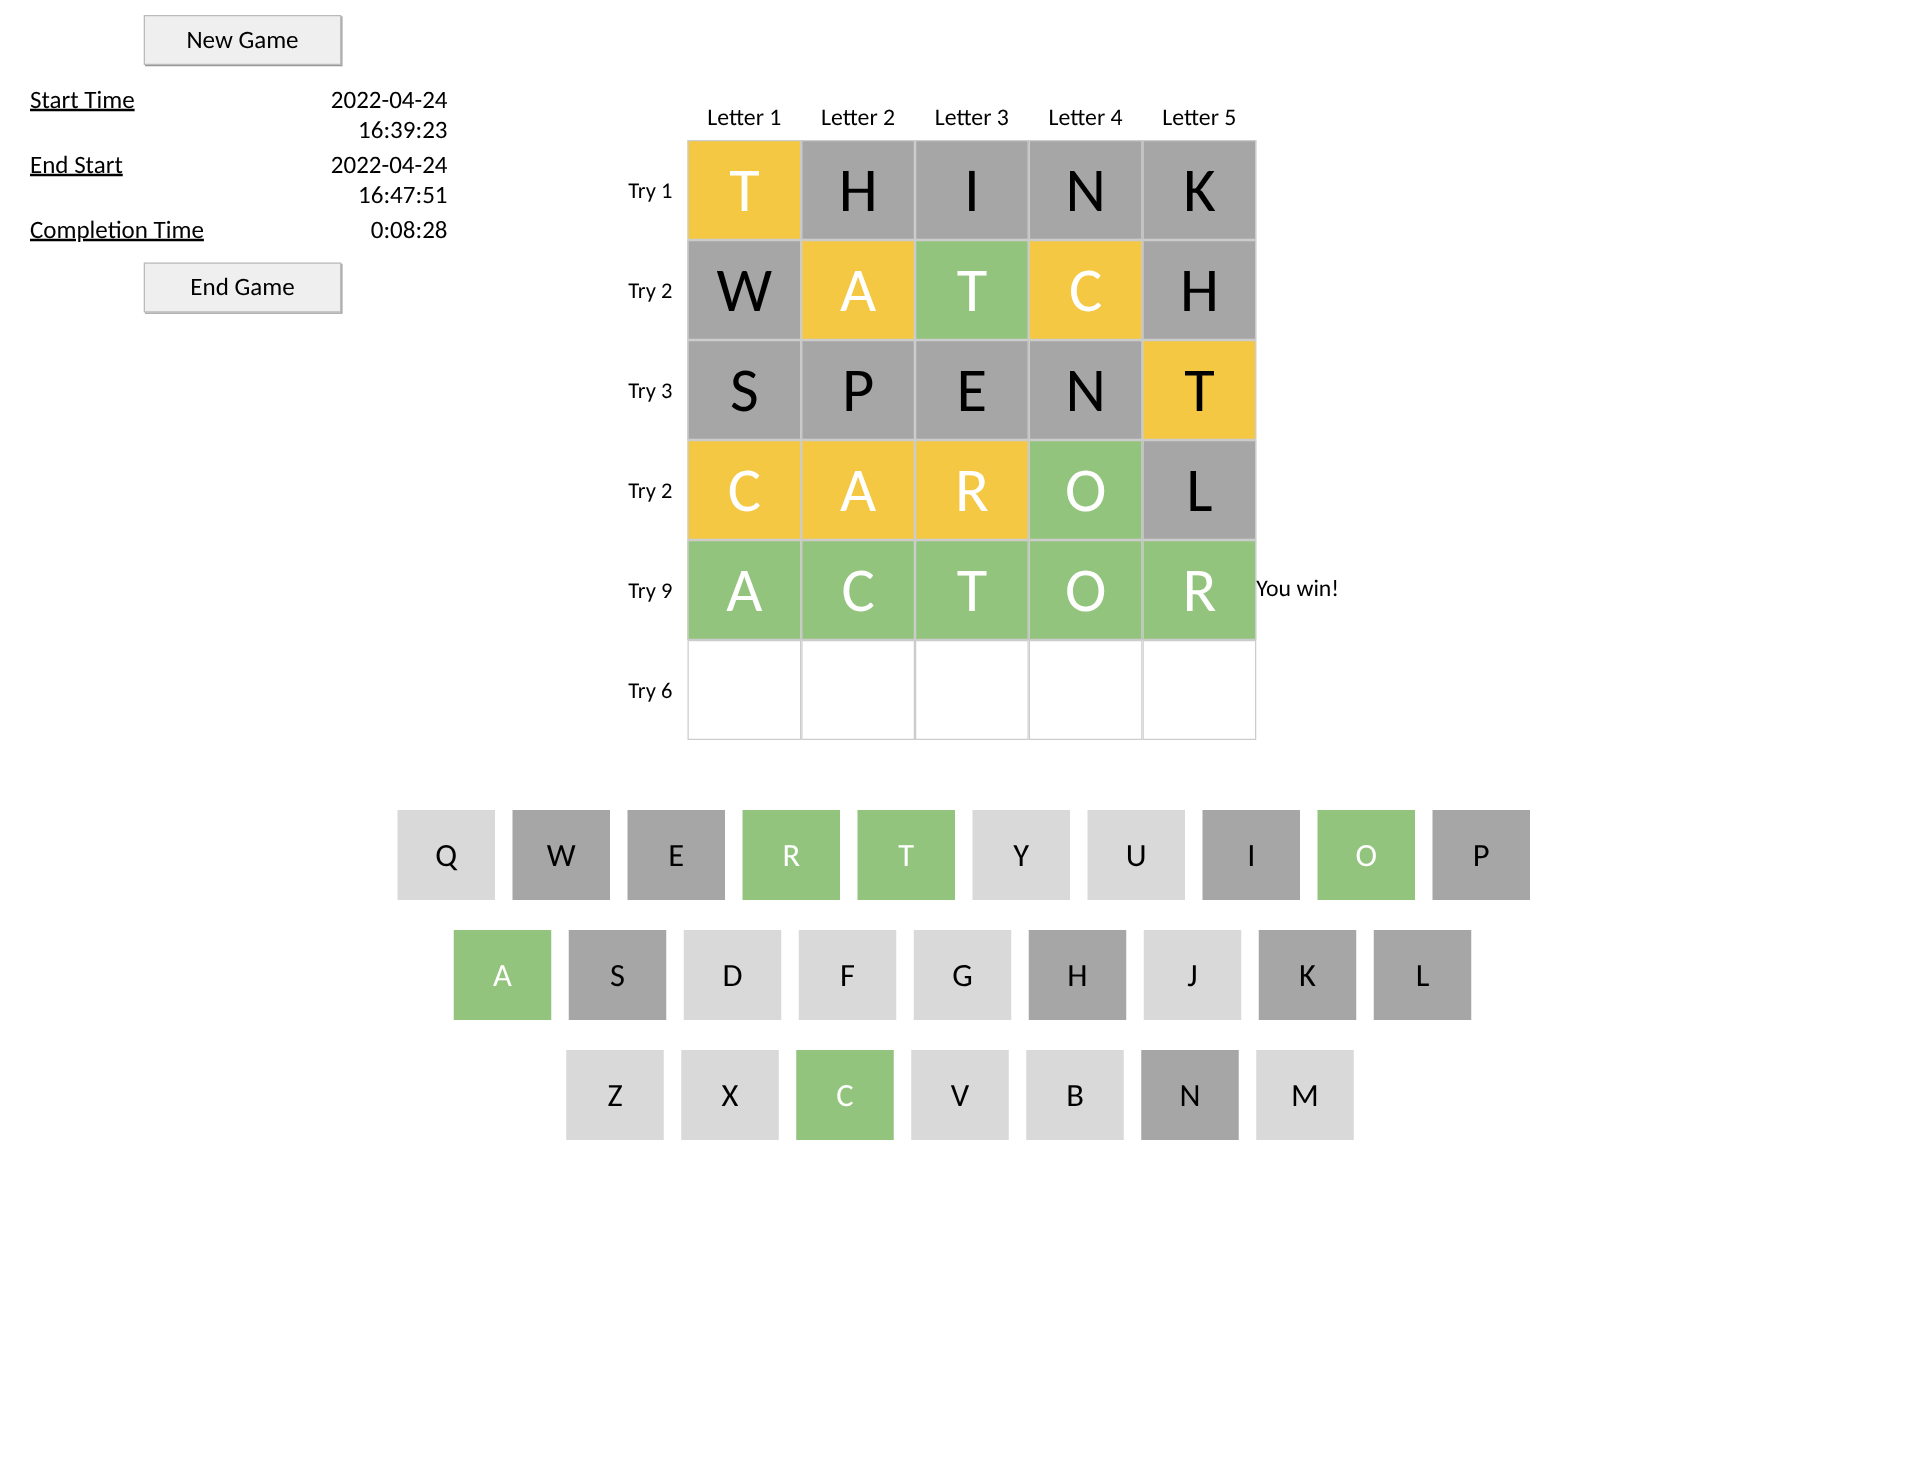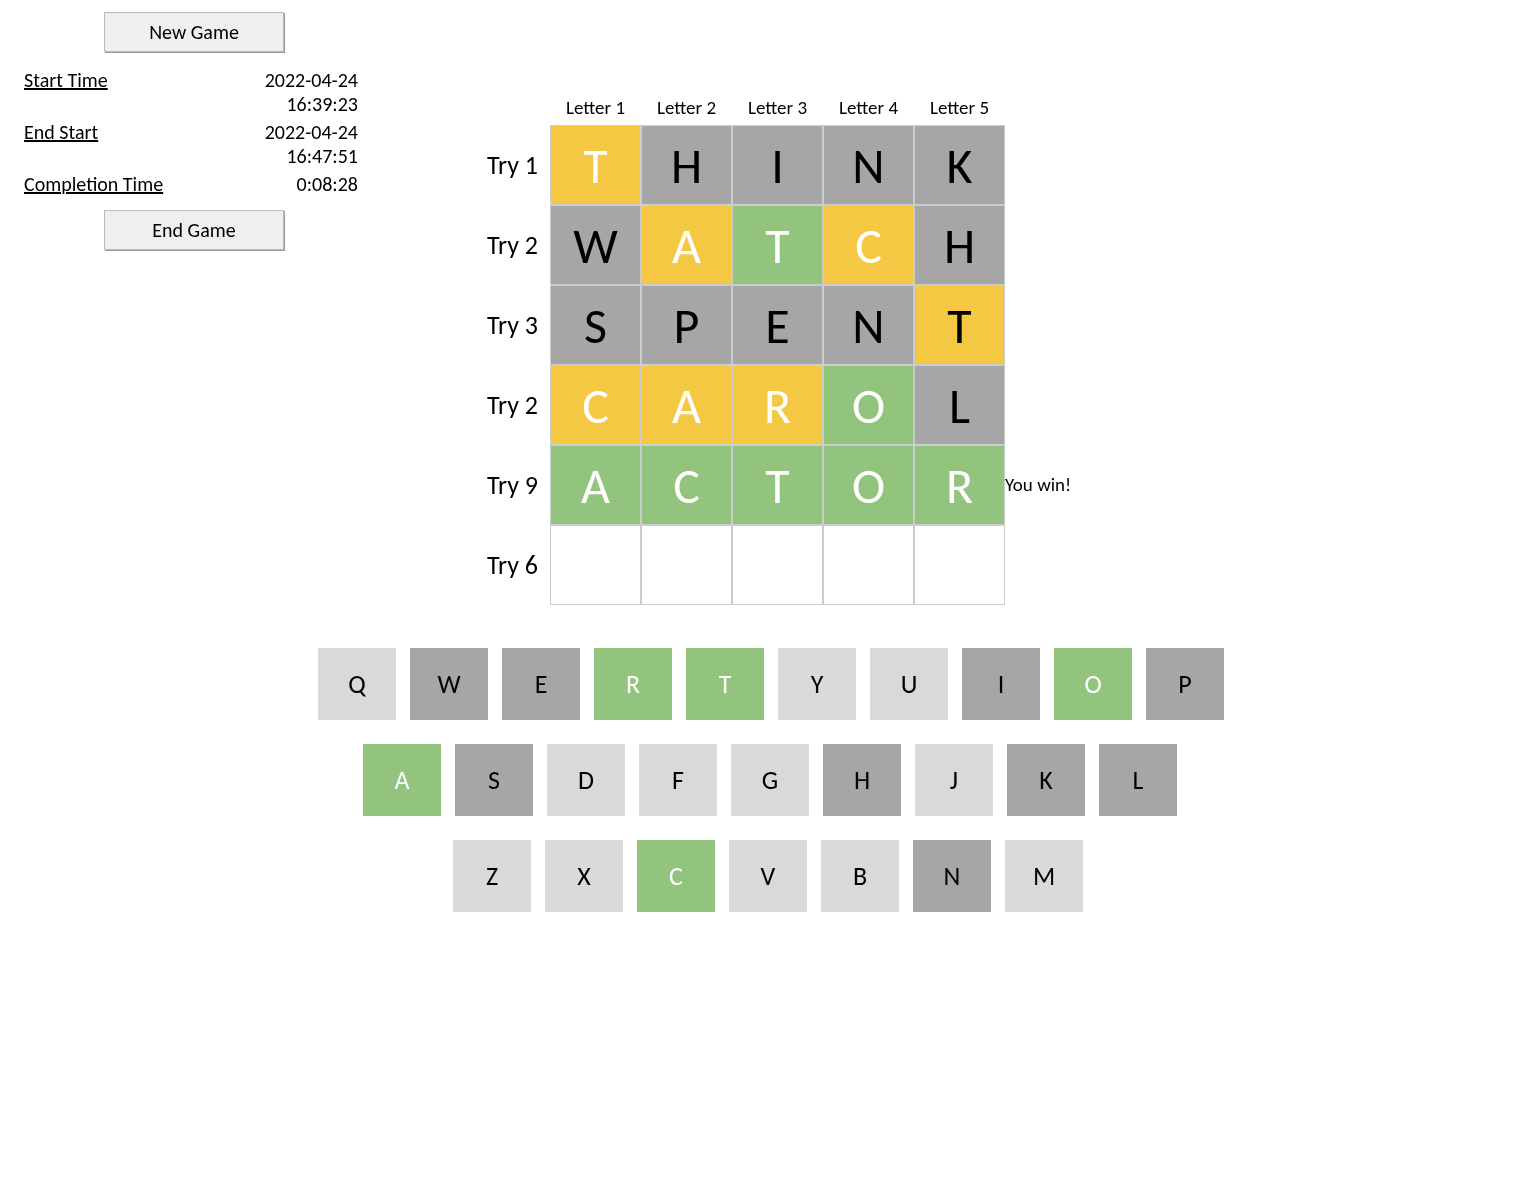--- a/index.html
+++ b/index.html
@@ -14,21 +14,21 @@
     position: relative;
   }
   .info-panel {
     position: absolute;
     left: 24px;
     top: 12px;
     width: 340px;
   }
   .btn {
     display: block;
-    width: 180px;
+    width: 158px;
     height: 40px;
     margin: 0 auto;
     background: #efefef;
     border: 1px solid #bbb;
     font-size: 20px;
     font-family: inherit;
     cursor: pointer;
     box-shadow: 1px 1px 0 #999;
   }
   .times {
@@ -48,41 +48,41 @@
     margin-right: 4px;
   }
   .times-value {
     width: 170px;
     text-align: right;
     padding-right: 6px;
   }
   .board-area {
     position: absolute;
     left: 472px;
-    top: 96px;
+    top: 83px;
   }
   .header-row {
     display: flex;
     margin-left: 78px;
     margin-bottom: 6px;
   }
   .col-header {
     width: 91px;
     text-align: center;
     font-size: 19px;
   }
   .guess-row {
     display: flex;
     align-items: center;
   }
   .row-label {
     width: 78px;
     text-align: right;
     padding-right: 12px;
-    font-size: 26px;
+    font-size: 18px;
     height: 80px;
     line-height: 80px;
   }
   .cell {
     width: 91px;
     height: 80px;
     border: 1px solid #ccc;
     display: flex;
     align-items: center;
     justify-content: center;

